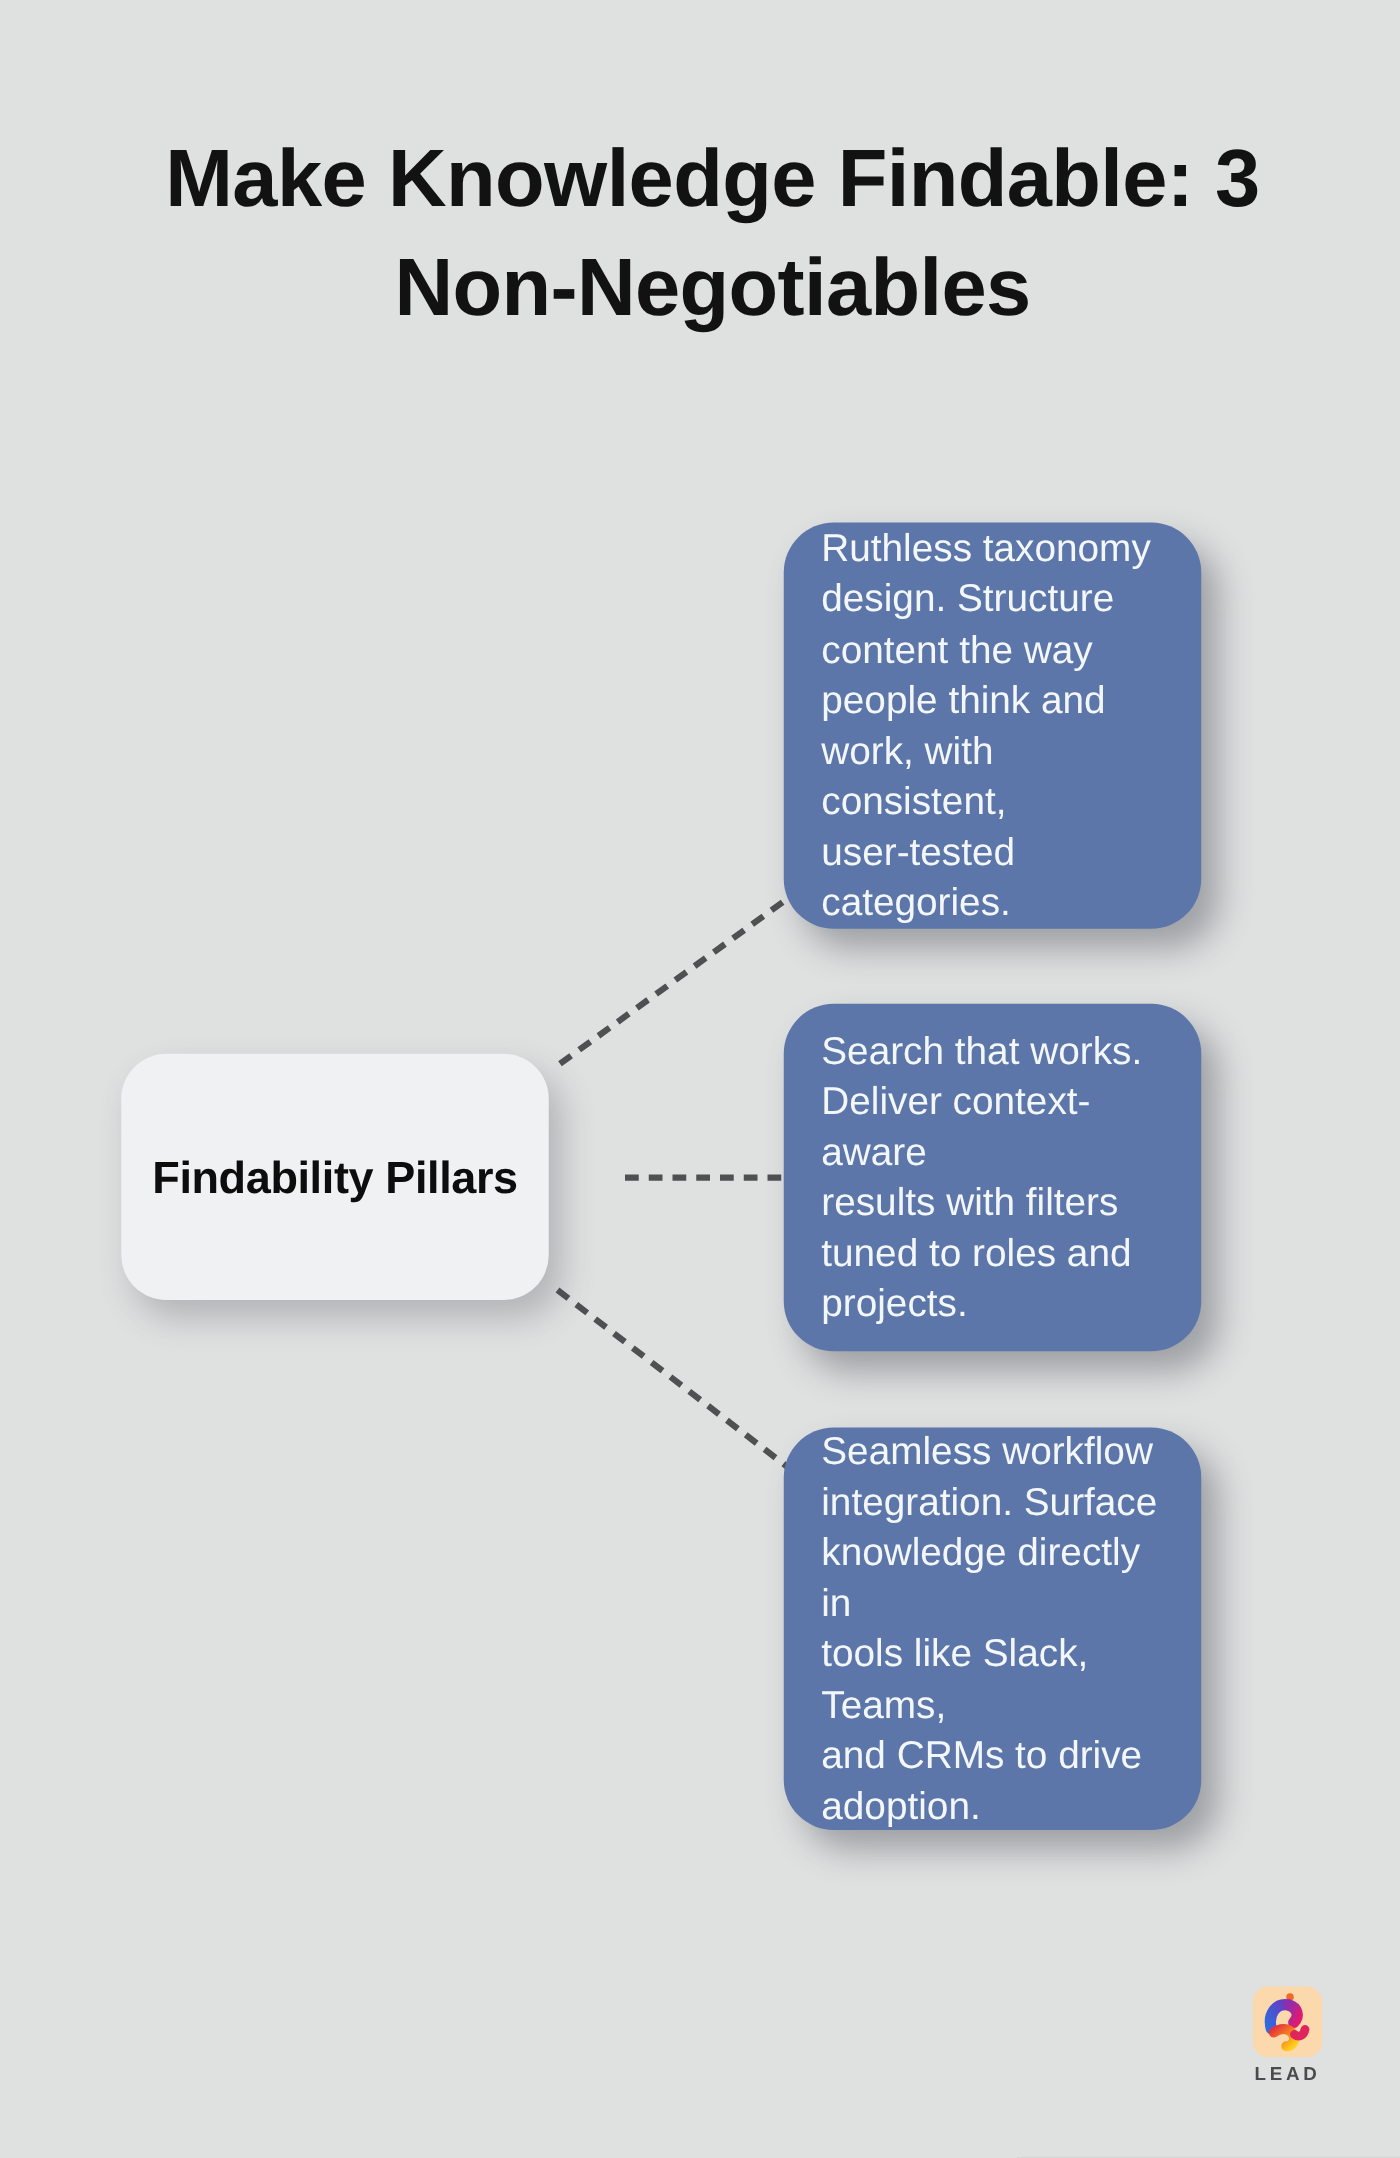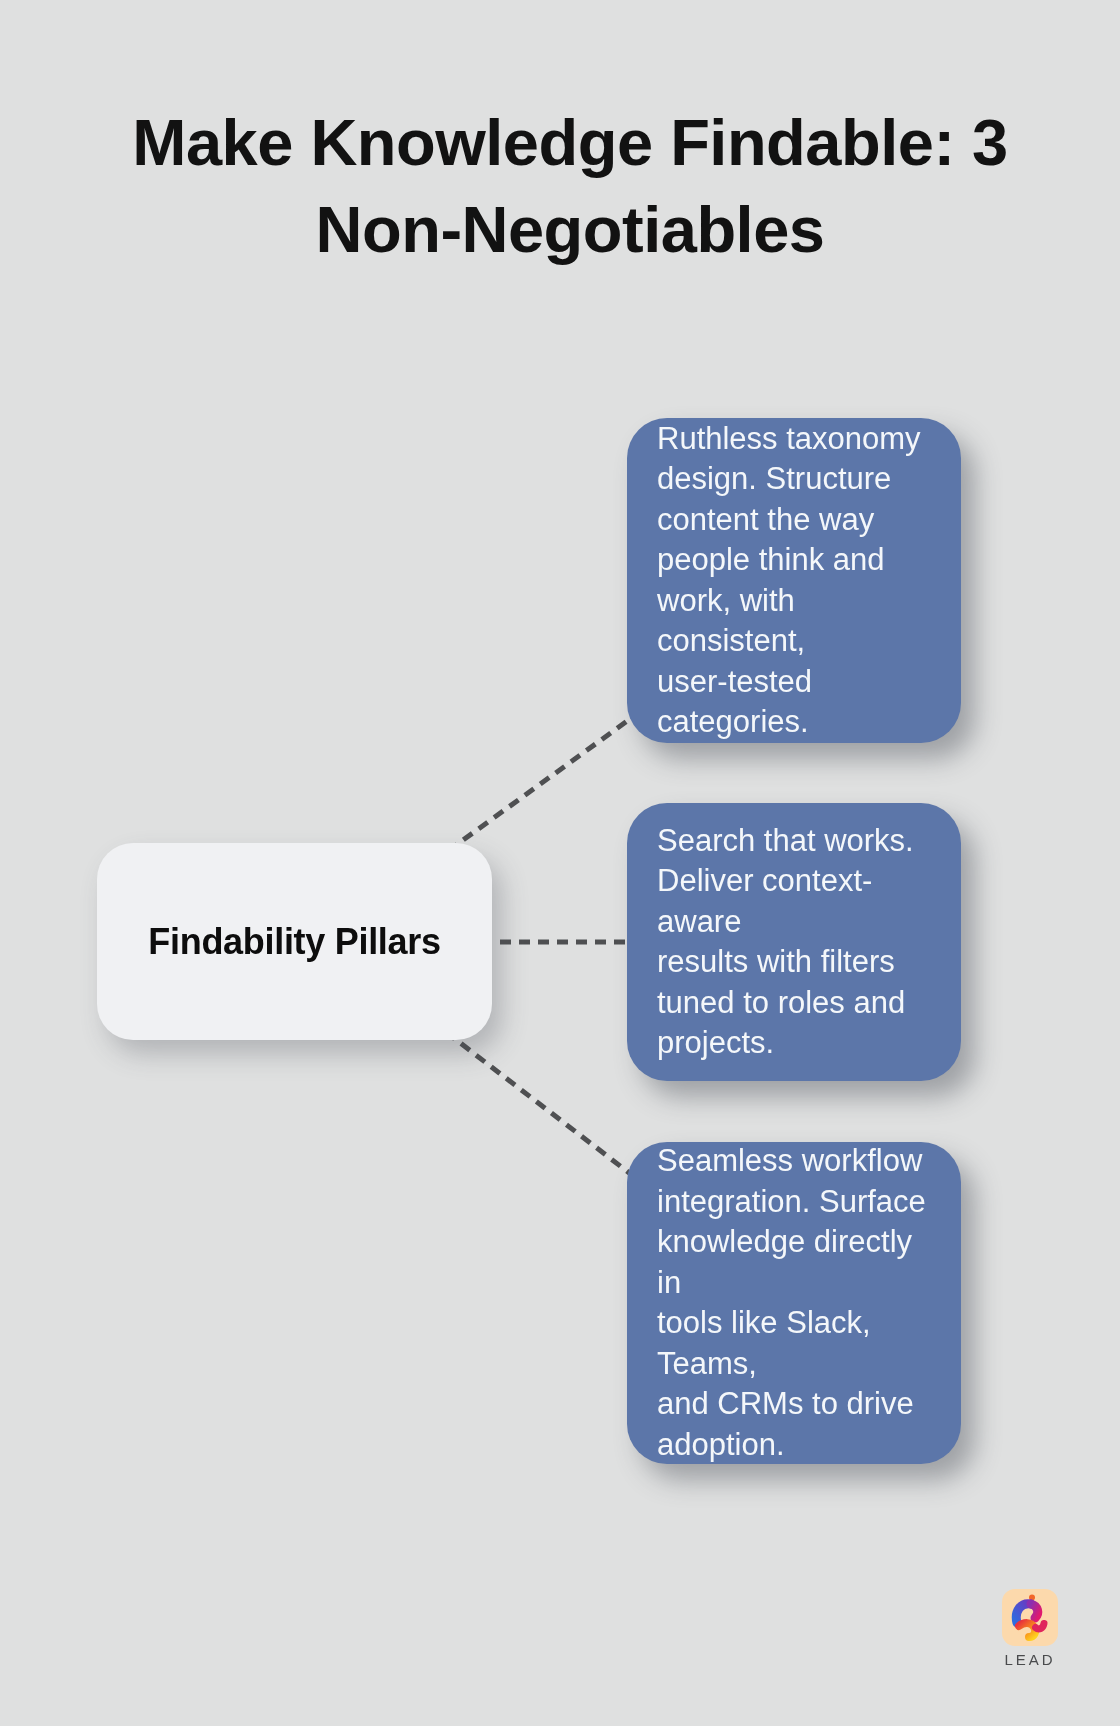--- a/index.html
+++ b/index.html
@@ -35,21 +35,21 @@
     position: absolute;
     left: 0; top: 0;
     width: 1120px;
     height: 1726px;
   }
 
   .center-node {
     position: absolute;
     left: 97px;
     top: 843px;
-    width: 395px;
+    width: 342px;
     height: 197px;
     background: #f0f1f3;
     border-radius: 36px;
     box-shadow: 10px 14px 26px rgba(75, 80, 88, 0.30);
     display: flex;
     align-items: center;
     justify-content: center;
   }
   .center-node .node-label {
     font-size: 36px;
@@ -85,21 +85,21 @@
     left: 1000px;
     top: 1589px;
     width: 60px;
     display: flex;
     flex-direction: column;
     align-items: center;
   }
   .brand-name {
     margin-top: 5px;
     font-size: 15px;
-    font-weight: 400;
+    font-weight: 700;
     letter-spacing: 3px;
     color: #4a4b4d;
   }
 </style>
 </head>
 <body>
 
 <div class="canvas">
 
   <h1 class="title">Make Knowledge Findable: 3

